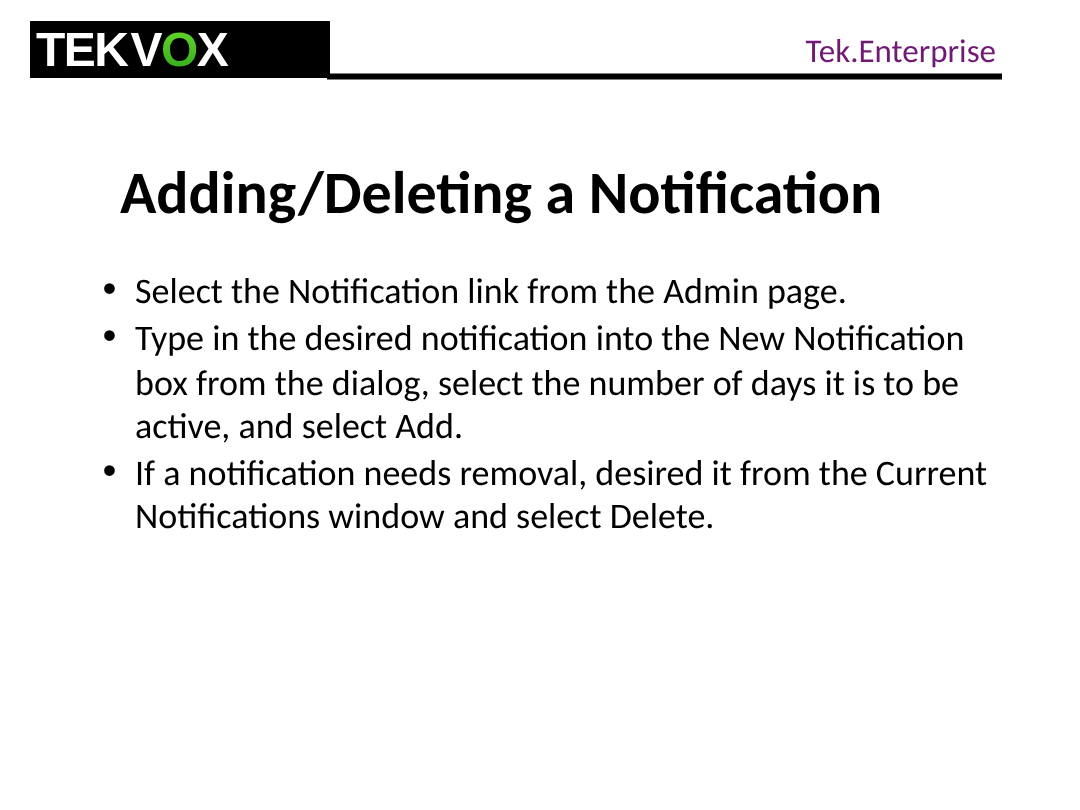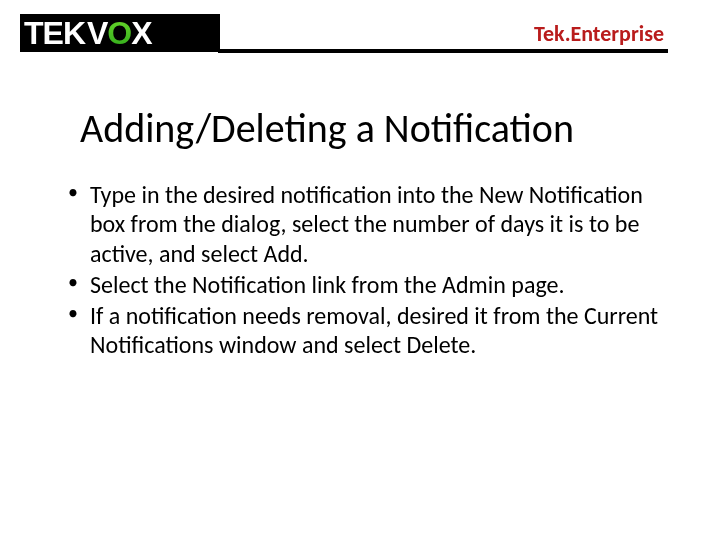--- a/index.html
+++ b/index.html
@@ -11,26 +11,26 @@
   .logo { position: absolute; left: 20px; top: 14px; width: 200px; height: 60px; }
   .logo-main { display: flex; align-items: stretch; height: 38px; background: #000; }
   .logo-tek { color: #fff; font-family: Arial, Helvetica, sans-serif; font-weight: 700; font-size: 32px; line-height: 38px; letter-spacing: -1px; padding: 0 2px 0 4px; }
   .logo-v   { color: #fff; font-family: Arial, Helvetica, sans-serif; font-weight: 700; font-size: 32px; line-height: 38px; letter-spacing: -1px; }
   .logo-o   { font-family: Arial, Helvetica, sans-serif; font-weight: 900; font-size: 32px; line-height: 38px; letter-spacing: -1px; padding: 0 0; display:inline-block;
                background: linear-gradient(180deg, #6fdc2c 0%, #2aa61a 100%);
                -webkit-background-clip: text; background-clip: text; color: transparent; }
   .logo-x   { color: #fff; font-family: Arial, Helvetica, sans-serif; font-weight: 700; font-size: 32px; line-height: 38px; letter-spacing: -1px; padding-right: 6px;}
   .logo-sub { font-family: Arial, Helvetica, sans-serif; font-size: 8px; letter-spacing: 6px; color: #333; padding: 2px 0 0 4px; }
 
-  .brand { position: absolute; right: 56px; top: 20px; font-family: Calibri, Arial, sans-serif; font-weight: 700; font-size: 22px; color: #b91c1c; }
+  .brand { position: absolute; right: 56px; top: 20px; font-family: Calibri, Arial, sans-serif; font-weight: 400; font-size: 22px; color: #701a75; }
 
   .divider { position: absolute; left: 218px; right: 52px; top: 49px; height: 4px; background: #000; }
 
   
-  .title { position: absolute; left: 80px; top: 104px; right: 60px; font-size: 40px; font-weight: 400; color: #000; letter-spacing: 0; }
+  .title { position: absolute; left: 80px; top: 104px; right: 60px; font-size: 40px; font-weight: 700; color: #000; letter-spacing: 0; }
 
   
   .body { position: absolute; left: 66px; right: 60px; top: 180px; font-size: 24px; line-height: 1.22; }
   ul.bullets { list-style: none; }
   ul.bullets li { position: relative; padding-left: 24px; margin-bottom: 2px; }
   ul.bullets li::before { content: "•"; position: absolute; left: 2px; top: 0; font-size: 20px; color: #000; }
 </style>
 </head>
 <body>
 
@@ -47,19 +47,19 @@
     </div>
 
     <div class="brand">Tek.Enterprise</div>
     <div class="divider"></div>
   </div>
 
   <div class="title">Adding/Deleting a Notification</div>
 
   <div class="body">
     <ul class="bullets">
+      <li>Select the Notification link from the Admin page.</li>
       <li>Type in the desired notification into the New Notification box from the dialog, select the number of days it is to be active, and select Add.</li>
-      <li>Select the Notification link from the Admin page.</li>
       <li>If a notification needs removal, desired it from the Current Notifications window and select Delete.</li>
     </ul>
   </div>
 
 </div>
 
 </body></html>

